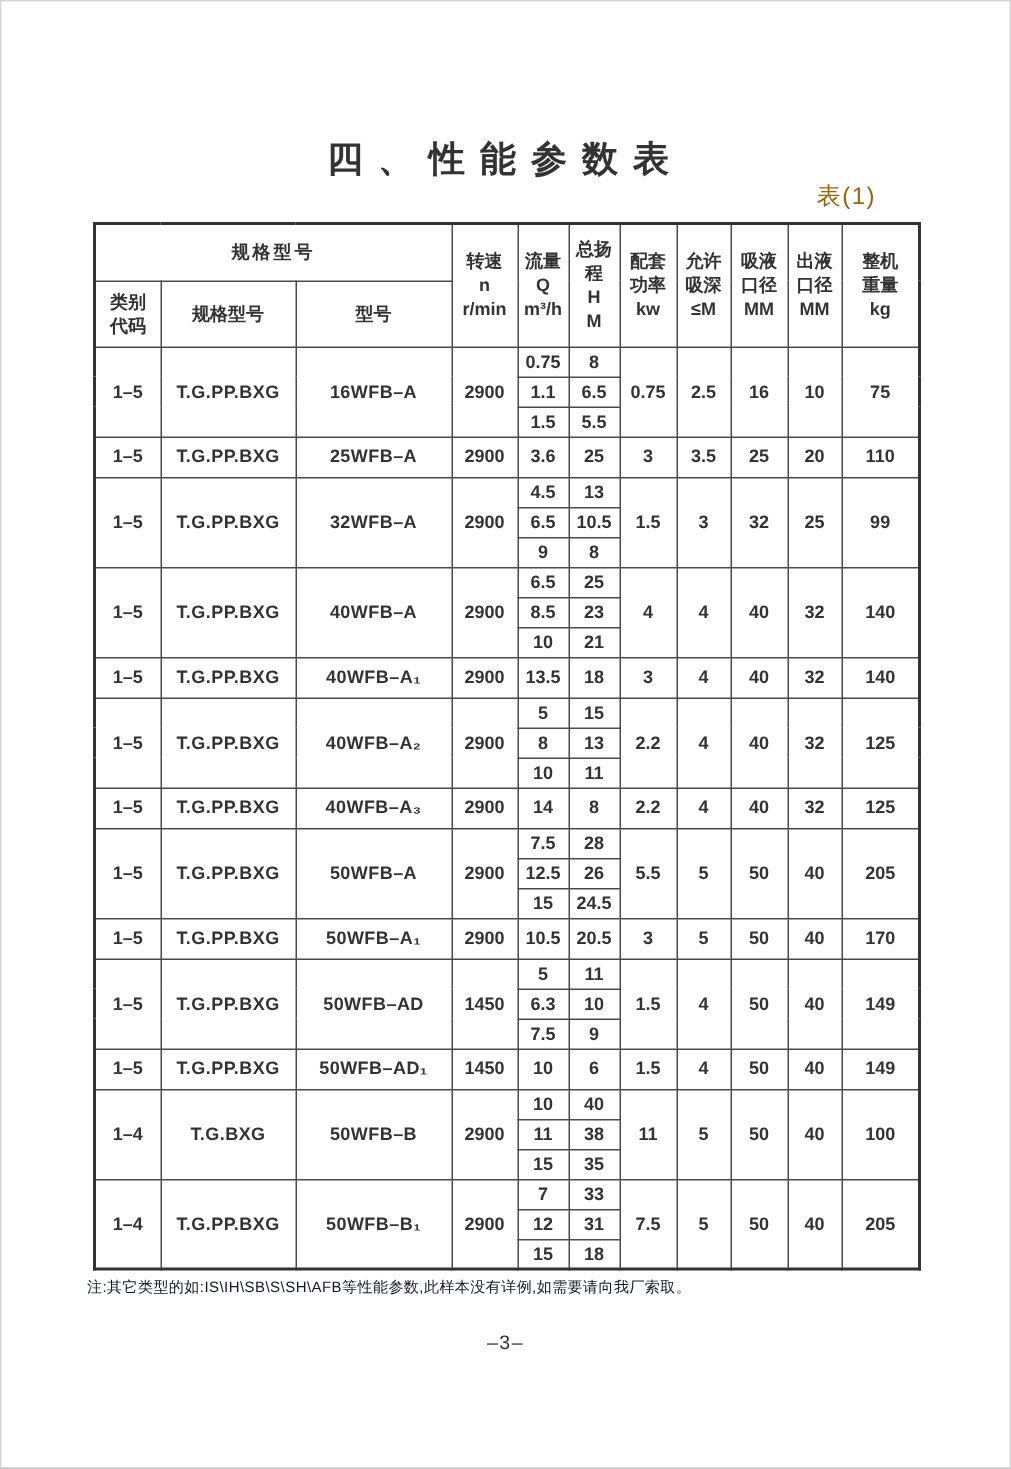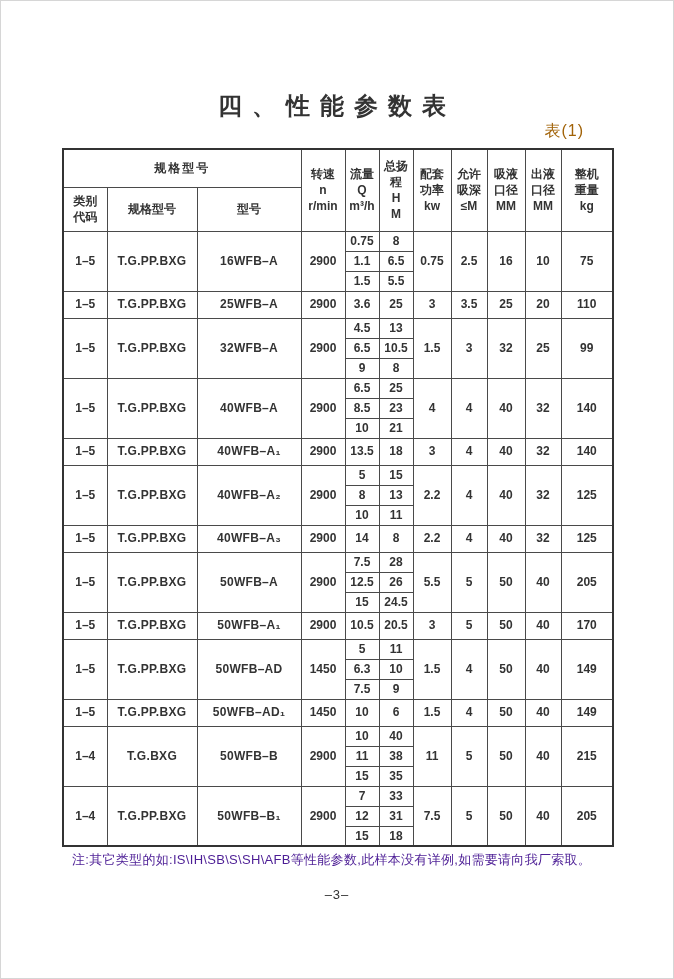--- a/index.html
+++ b/index.html
@@ -41,22 +41,22 @@
   table.spec{border:2px solid #333;}
   tr.hdr1{height:38px;}
   tr.hdr2{height:44px;}
   tr.sub{height:20px;}
   tr.single{height:27px;}
   td.group{font-size:12.5px;letter-spacing:2px;}
   td.unit{line-height:1.5;}
   .c-model{font-size:11.5px;letter-spacing:0.3px;}
   .c-mat{font-size:11.5px;letter-spacing:0.3px;}
   .footnote{
-    position:absolute;left:72px;top:851px;
-    font-size:13px;color:#4c1d95;letter-spacing:0.3px;
+    position:absolute;left:58px;top:851px;
+    font-size:10px;color:#0f172a;letter-spacing:0.3px;
   }
   .pagenum{
     position:absolute;top:887px;left:0;width:100%;
     text-align:center;font-size:13px;color:#333;letter-spacing:1px;
   }
 </style>
 </head>
 <body>
 
 <div class="page">
@@ -320,21 +320,21 @@
       <td rowspan="3">1–4</td>
       <td rowspan="3" class="c-mat">T.G.BXG</td>
       <td rowspan="3" class="c-model">50WFB–B</td>
       <td rowspan="3">2900</td>
       <td>10</td>
       <td>40</td>
       <td rowspan="3">11</td>
       <td rowspan="3">5</td>
       <td rowspan="3">50</td>
       <td rowspan="3">40</td>
-      <td rowspan="3">215</td>
+      <td rowspan="3">100</td>
     </tr>
     <tr class="sub">
           <td>11</td>
           <td>38</td>
         </tr>
     <tr class="sub">
           <td>15</td>
           <td>35</td>
         </tr>
 

